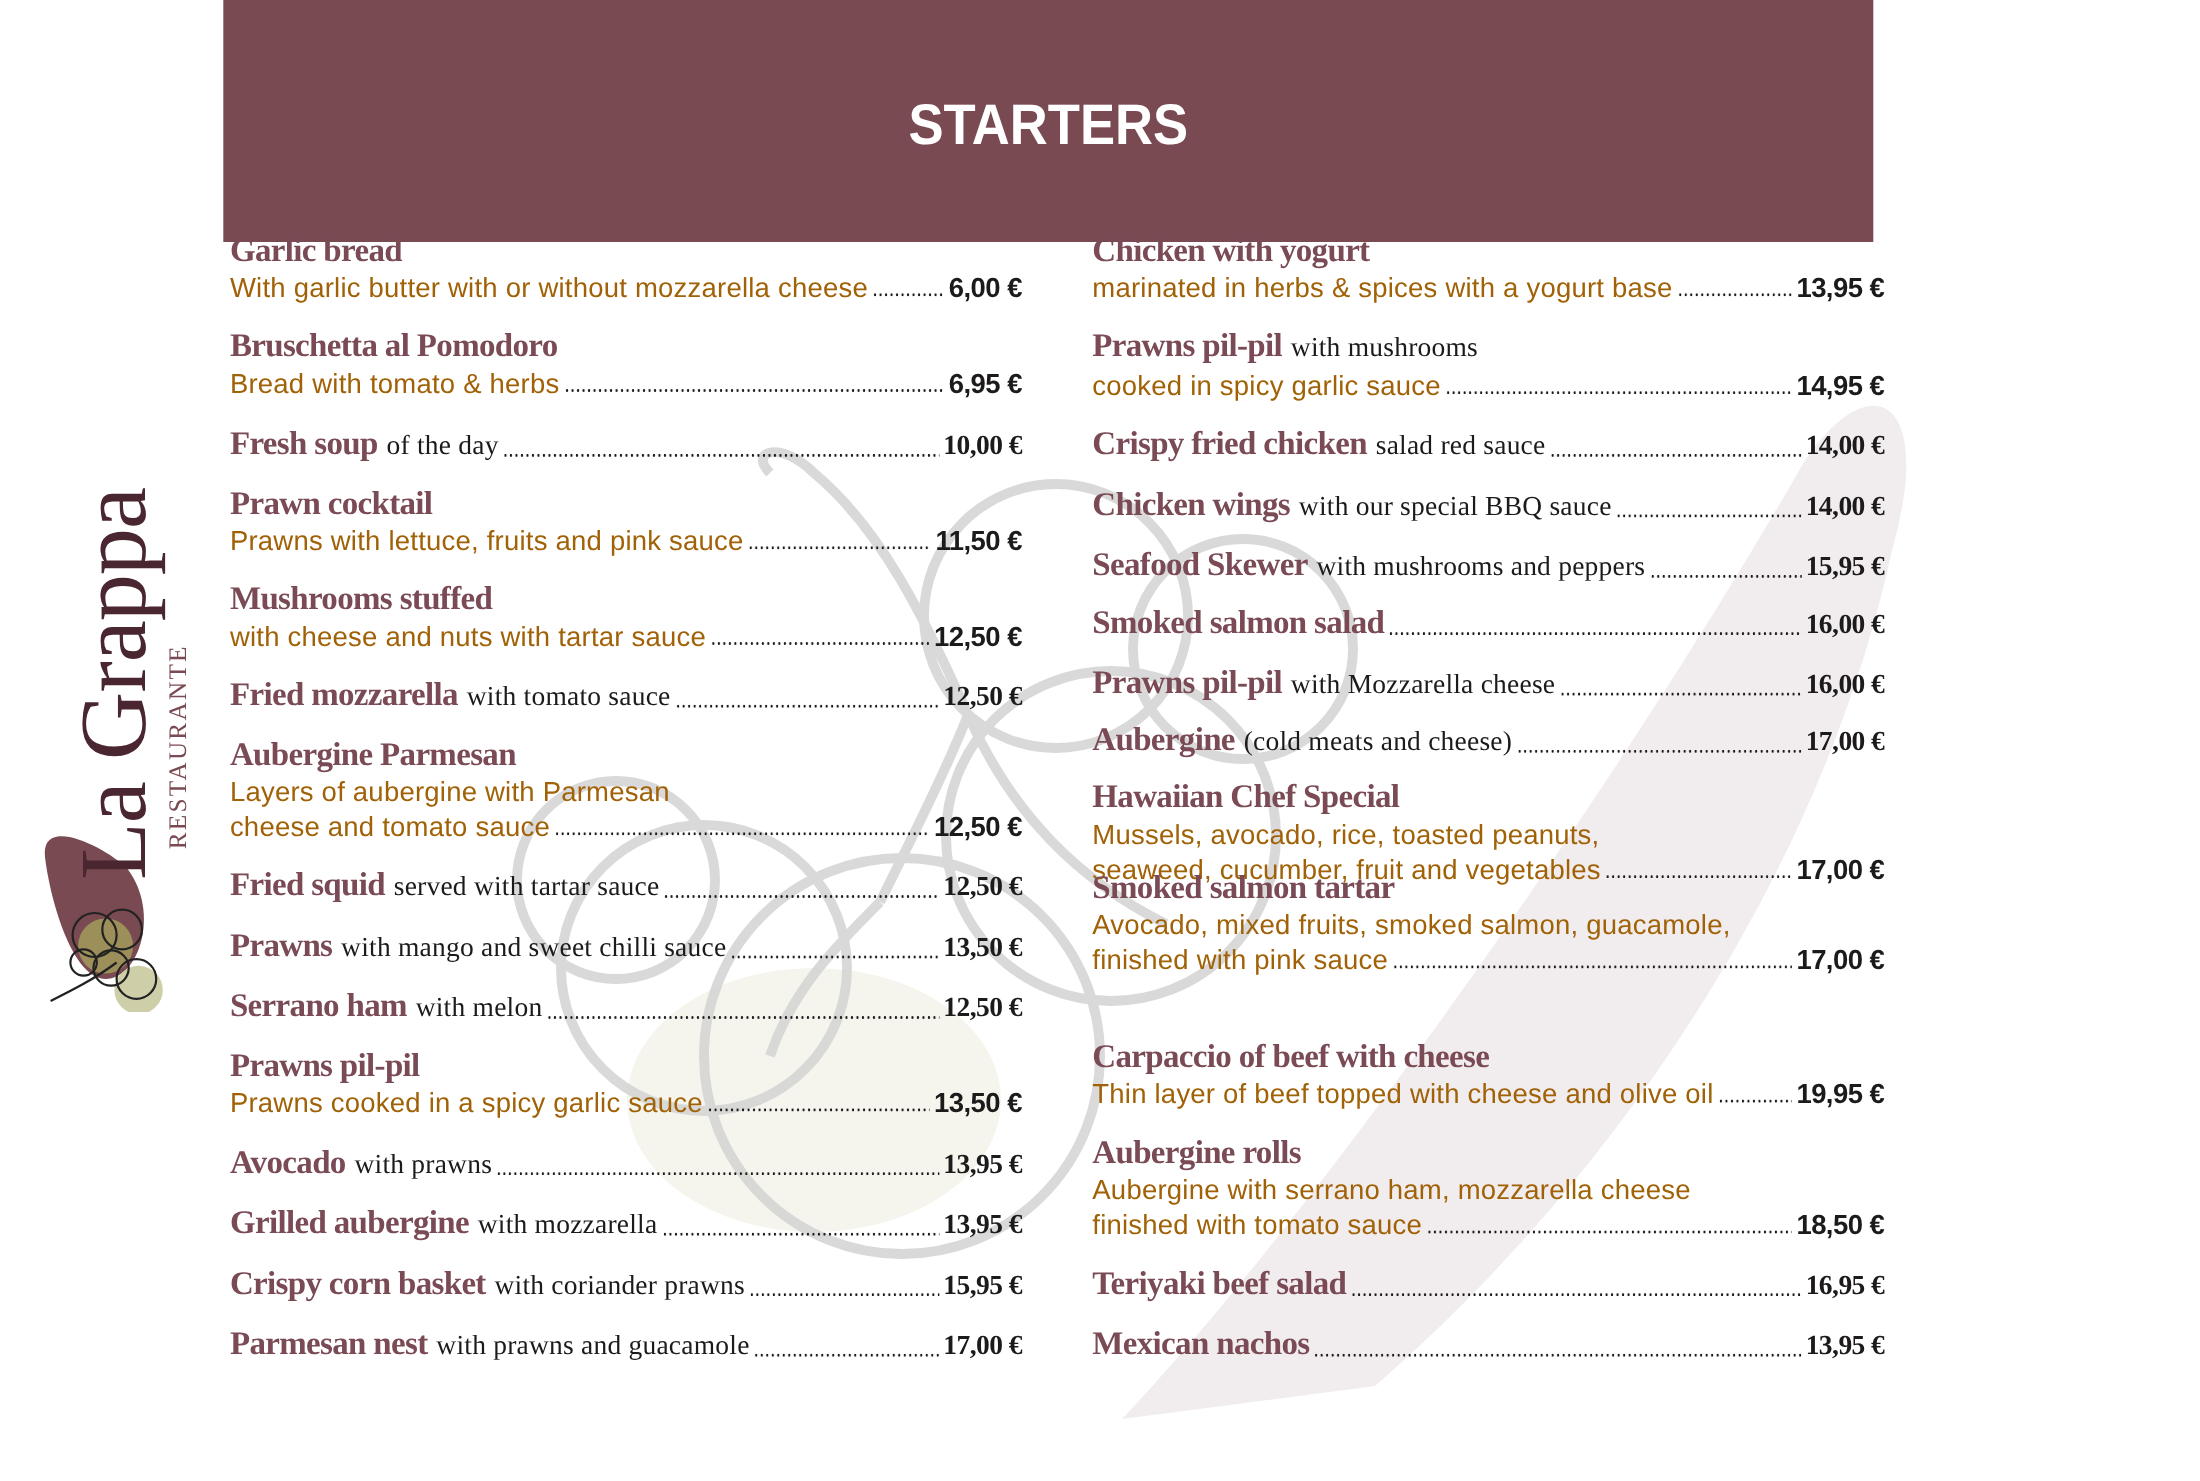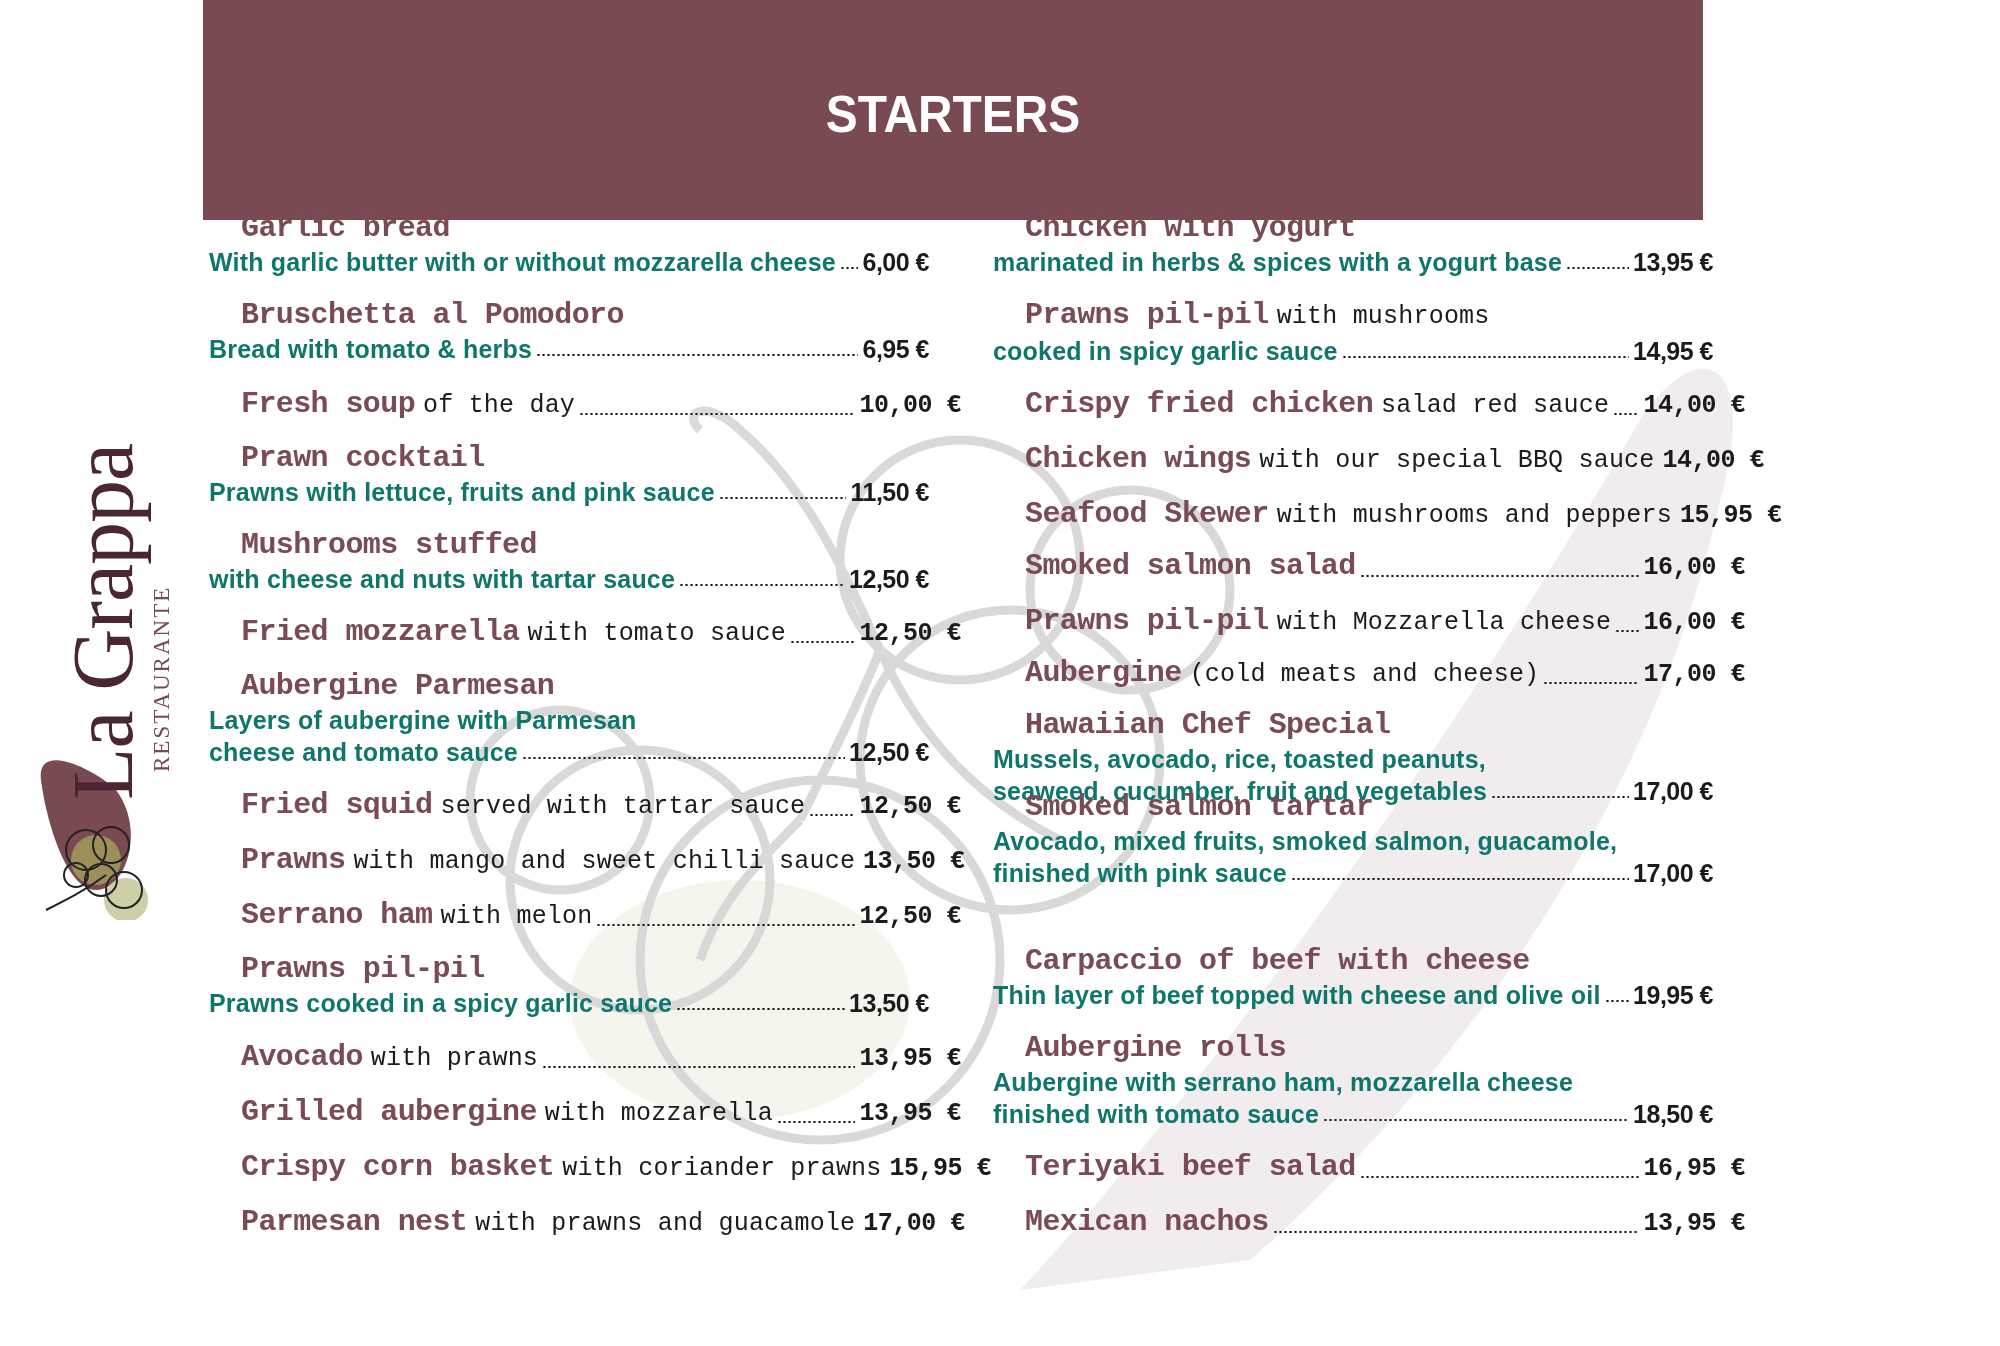--- a/index.html
+++ b/index.html
@@ -32,24 +32,24 @@
   .logo-sub {
     font-family:"Liberation Serif", "DejaVu Serif", serif; font-size:23px; color:#7a4a53;
     letter-spacing:2px; position:absolute; left:28px; top:89px;
   }
   .col { position:absolute; top:210px; }
   .col.left { left:209px; width:720px; }
   .col.right { left:993px; width:720px; }
   .item { position:absolute; left:0; width:100%; }
   .name {
     color:#7a4a55; font-weight:bold; font-size:30px; line-height:36px;
-    font-family:Liberation Mono, monospace; letter-spacing:-0.6px;margin-left:32px;
+    font-family:Liberation Serif, serif; letter-spacing:-0.6px;
   }
   .desc {
-    font-size:25px; line-height:32px; color:#0f766e; font-weight:bold; letter-spacing:0.2px;
+    font-size:25px; line-height:32px; color:#a16207; font-weight:normal; letter-spacing:0.2px;
   }
   .line { display:flex; align-items:baseline; width:100%; white-space:nowrap; }
   .line .fill {
     flex:1; margin:0 4px; overflow:hidden; height:4px; align-self:flex-end; margin-bottom:8px;
     background-image:radial-gradient(circle, #1c1a1a 1px, transparent 1.3px);
     background-size:5px 4px; background-repeat:repeat-x;
   }
   .price { font-weight:bold; font-size:25px; color:#1c1a1a; letter-spacing:-0.5px; }
   .inline-desc { font-size:25px; color:#1c1a1a; letter-spacing:0.2px; margin-left:8px; font-weight:normal;text-align:right;}
 </style>

